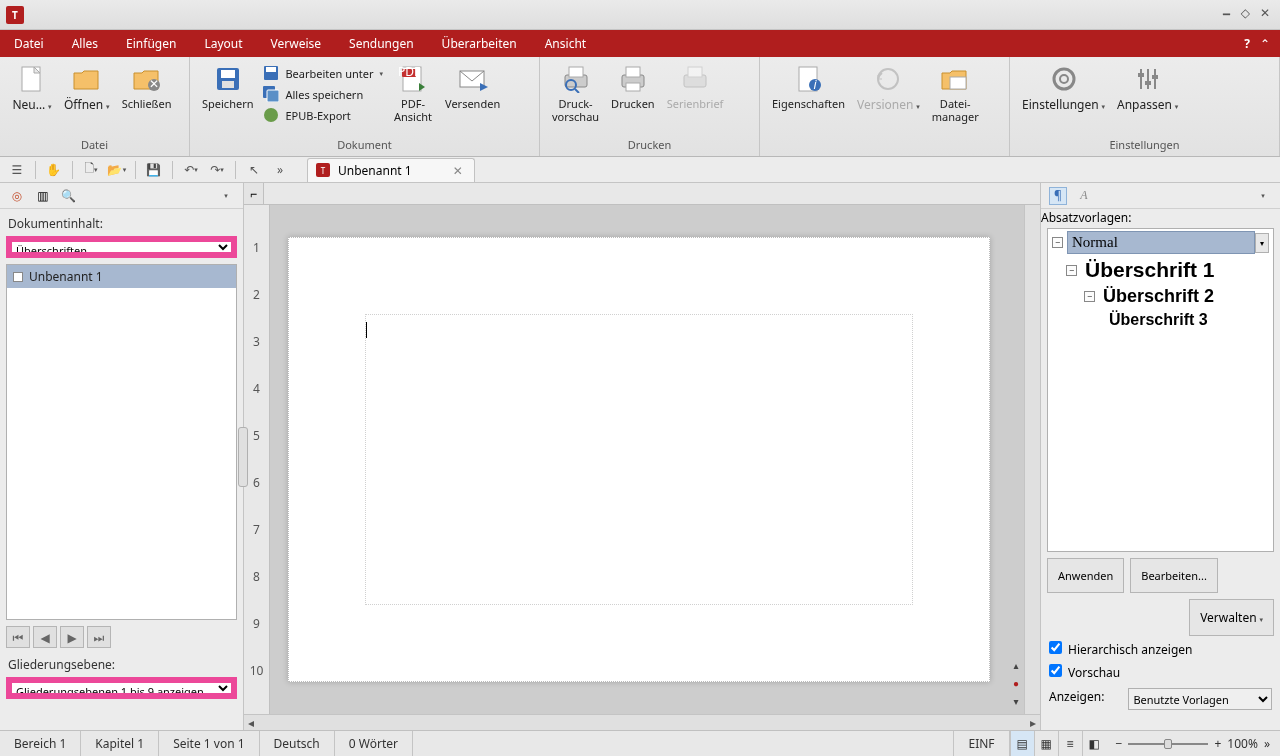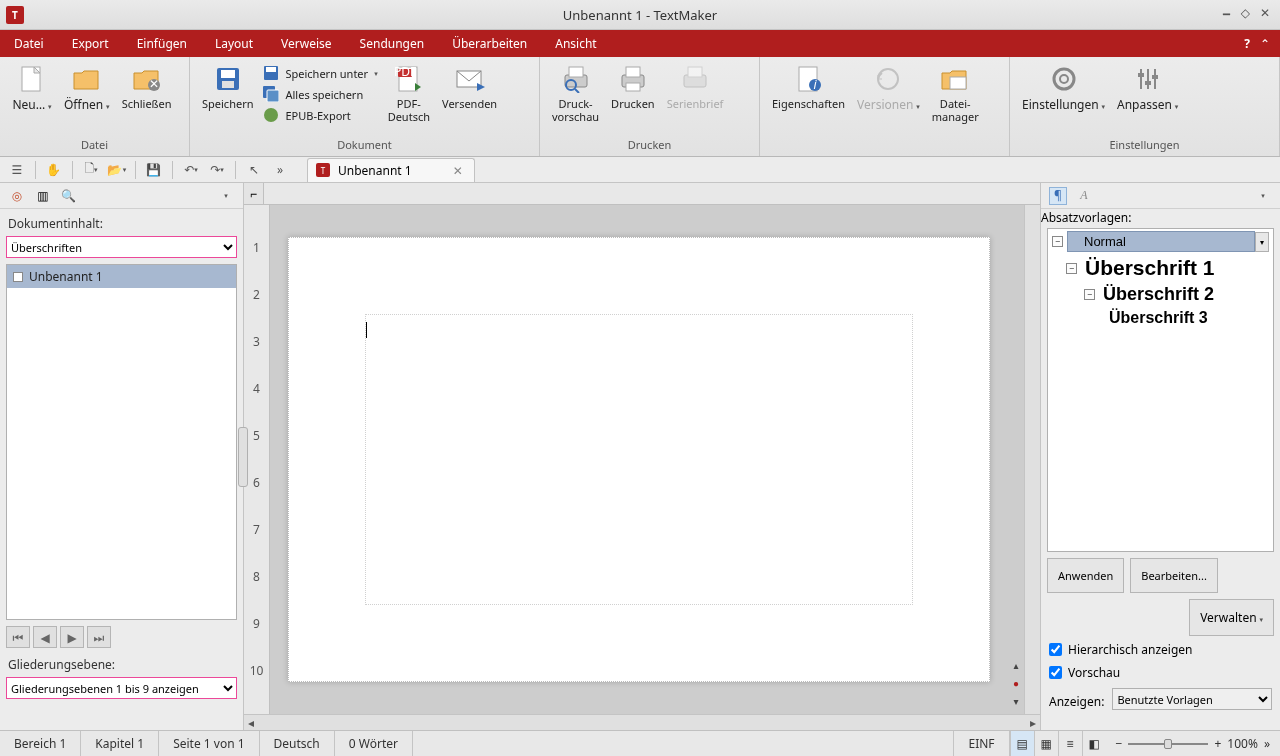--- a/index.html
+++ b/index.html
@@ -36,21 +36,21 @@
 .doctab { margin-left: 12px; background: #f7f7f7; border: 1px solid #c2c2c2; border-bottom: none; height: 24px; display: flex; align-items: center; padding: 0 8px; gap: 8px; border-radius: 3px 3px 0 0; }
 .doctab .x { color: #888; padding: 0 3px; margin-left: 30px; cursor: pointer; }
 .docico { width: 14px; height: 14px; background: #b01e1e; display: inline-flex; align-items: center; justify-content: center; color: #fff; font-size: 8px; border-radius: 2px; }
 
 .body { flex: 1; display: flex; min-height: 0; }
 .leftpanel { width: 244px; background: #ececec; border-right: 1px solid #c4c4c4; display: flex; flex-direction: column; }
 .leftpanel .icons { height: 26px; display: flex; align-items: center; gap: 8px; padding: 0 8px; border-bottom: 1px solid #d0d0d0; }
 .leftpanel .icons .i { width: 18px; height: 18px; display: flex; align-items: center; justify-content: center; }
 .leftpanel .icons .drop { margin-left: auto; }
 .leftpanel .section-label { padding: 6px 8px 4px; font-size: 12px; color: #333; }
-.leftpanel select { margin: 0 6px 6px; width: calc(100% - 12px); height: 22px; border: 1px solid #ec4899; background: #fff; font-size: 11px; }
+.leftpanel select { margin: 0 6px 6px; width: calc(100% - 12px); height: 22px; border: 6px solid #ec4899; background: #fff; font-size: 11px; }
 .treebox { margin: 0 6px; border: 1px solid #b0b0b0; background: #fff; height: 356px; overflow: auto; }
 .treebox .item { background: #a7b8d0; padding: 3px 6px; display: flex; align-items: center; gap: 6px; font-size: 11px; color: #222; }
 .treebox .item .box { width: 10px; height: 10px; border: 1px solid #888; background: #fff; }
 .nav4 { display: flex; gap: 3px; padding: 6px 6px 2px; }
 .nav4 button { width: 24px; height: 22px; background: #e0e0e0; border: 1px solid #b5b5b5; cursor: pointer; color: #666; }
 
 .center { flex: 1; display: flex; flex-direction: column; background: #cdcdcd; position: relative; min-width: 0; }
 .ruler-h { height: 22px; background: #e8e8e8; border-bottom: 1px solid #c0c0c0; display: flex; align-items: center; position: relative; }
 .ruler-h .corner { width: 20px; height: 100%; background: #e4e4e4; border-right: 1px solid #c0c0c0; display: flex; align-items: center; justify-content: center; }
 .ruler-h .scale { flex: 1; position: relative; font-size: 9px; color: #555; overflow: hidden; }
@@ -68,61 +68,60 @@
 .hscroll .arrow { width: 14px; text-align: center; color: #555; }
 .center .handle { position: absolute; left: -6px; top: 50%; width: 10px; height: 60px; background: #e0e0e0; border: 1px solid #b0b0b0; border-radius: 3px; transform: translateY(-50%); }
 
 .rightpanel { width: 240px; background: #ececec; border-left: 1px solid #c4c4c4; display: flex; flex-direction: column; }
 .rightpanel .ricons { height: 26px; display: flex; align-items: center; gap: 8px; padding: 0 8px; border-bottom: 1px solid #d0d0d0; }
 .rightpanel .ricons .i { width: 18px; height: 18px; display: flex; align-items: center; justify-content: center; }
 .rightpanel .ricons .drop { margin-left: auto; }
 .styles-tree { margin: 2px 6px; border: 1px solid #b0b0b0; background: #fff; height: 324px; overflow: auto; position: relative; }
 .styles-tree .row { display: flex; align-items: center; padding: 2px 4px; }
 .styles-tree .toggle { width: 11px; height: 11px; border: 1px solid #888; background: #fcfcfc; font-size: 9px; line-height: 9px; text-align: center; margin-right: 4px; color: #333; flex-shrink: 0; }
-.styles-tree .normal { flex: 1; background: #a7b8d0; border: 1px solid #7f95b3; padding: 2px 16px; font-family: Liberation Sans, sans-serif; font-size: 13px; }
+.styles-tree .normal { flex: 1; background: #a7b8d0; border: 1px solid #7f95b3; padding: 2px 4px; font-family: Liberation Serif, serif; font-size: 15px; }
 .styles-tree .ddarrow { width: 14px; height: 20px; border: 1px solid #b0b0b0; background: #e8e8e8; display: flex; align-items: center; justify-content: center; font-size: 8px; }
 .styles-tree .h1 { font-family: Arial, sans-serif; font-size: 21px; font-weight: bold; margin-left: 4px; }
 .styles-tree .h2 { font-family: Arial, sans-serif; font-size: 18px; font-weight: bold; margin-left: 4px; }
 .styles-tree .h3 { font-family: Arial, sans-serif; font-size: 16px; font-weight: bold; margin-left: 4px; }
 .btnrow { padding: 4px 6px; display: flex; gap: 6px; }
 .btnrow button, .btnrow2 button { background: #e6e6e6; border: 1px solid #b5b5b5; padding: 9px 10px; font-size: 11px; cursor: pointer; }
 .btnrow2 { padding: 2px 6px; display: flex; justify-content: flex-end; }
-.chk { display: flex; align-items: center; gap: 6px; padding: 3px 8px; font-size: 11px; }
+.chk { display: flex; align-items: flex-start; gap: 6px; padding: 3px 8px; font-size: 11px; }
 .chk input { width: 13px; height: 13px; }
-.showrow { display: flex; align-items: flex-end; gap: 8px; padding: 4px 8px; }
+.showrow { display: flex; align-items: flex-start; gap: 24px; padding: 4px 8px; }
 .showrow select { flex: 1; height: 22px; border: 1px solid #b0b0b0; font-size: 11px; }
 
 .statusbar { height: 26px; background: #e8e8e8; border-top: 1px solid #c0c0c0; display: flex; align-items: center; font-size: 11px; color: #333; }
 .statusbar .cell { padding: 0 14px; border-right: 1px solid #c4c4c4; height: 100%; display: flex; align-items: center; white-space: nowrap; }
 .statusbar .iconcell { width: 24px; display: flex; align-items: center; justify-content: center; border-left: 1px solid #c4c4c4; height: 100%; }
 .statusbar .zoom { display: flex; align-items: center; gap: 6px; padding: 0 10px; }
 .zline { width: 80px; height: 2px; background: #888; position: relative; }
 .zline .knob { position: absolute; left: 36px; top: -4px; width: 8px; height: 10px; background: #ddd; border: 1px solid #888; border-radius: 2px; }
 
 svg { display: block; }
 </style>
 </head>
 <body>
 
 <div class="titlebar">
   <div class="appicon">T</div>
-  <div class="title">Unbenannt 1 - TextMaker</div>
   <div class="winbtns">
     <span>🗕</span>
     <span>◇</span>
     <span>✕</span>
   </div>
 </div>
 
 <div class="ribbon-tabs">
   <div class="tab active">
       <span>Datei</span>
     </div>
   <div class="tab">
-      <span>Export</span>
+      <span>Alles</span>
     </div>
   <div class="tab">
       <span>Einfügen</span>
     </div>
   <div class="tab">
       <span>Layout</span>
     </div>
   <div class="tab">
       <span>Verweise</span>
     </div>
@@ -189,21 +188,21 @@
         <div class="lbl">Speichern</div>
       </div>
       <div style="display:flex;flex-direction:column;gap:1px;padding-top:2px">
         <div class="rb-small">
           <div class="ico">
               <svg width="16" height="16">
                 <rect x="1" y="1" width="14" height="14" fill="#3a6fb7" rx="1"></rect>
                 <rect x="3" y="2" width="10" height="5" fill="#fff"></rect>
               </svg>
             </div>
-          <span class="lbl">Speichern unter</span>
+          <span class="lbl">Bearbeiten unter</span>
             <span class="tri">▾</span>
         </div>
         <div class="rb-small">
           <div class="ico">
               <svg width="16" height="16">
                 <rect x="0" y="0" width="12" height="12" fill="#3a6fb7" rx="1"></rect>
                 <rect x="4" y="4" width="12" height="12" fill="#5a8fc7" stroke="#fff" rx="1"></rect>
               </svg>
             </div>
           <span class="lbl">Alles speichern</span>
@@ -220,21 +219,21 @@
       <div class="rb-btn">
         <div class="ico">
             <svg width="28" height="28">
               <rect x="4" y="2" width="18" height="24" fill="#fff" stroke="#aaa"></rect>
               <rect x="3" y="4" width="14" height="8" fill="#c43030" rx="1"></rect>
               <text x="10" y="11" text-anchor="middle" fill="#fff" font-size="6">PDF</text>
               <path d="M20 18 L26 22 L20 26" fill="#3a7f3a"></path>
             </svg>
           </div>
         <div class="lbl">PDF-
-Deutsch</div>
+Ansicht</div>
       </div>
       <div class="rb-btn">
         <div class="ico">
             <svg width="30" height="24">
               <rect x="2" y="4" width="24" height="16" fill="#fff" stroke="#888"></rect>
               <path d="M2 4 L14 14 L26 4" fill="none" stroke="#888"></path>
               <path d="M22 16 L30 20 L22 24" fill="#3a6fb7"></path>
             </svg>
           </div>
         <div class="lbl">Versenden</div>

